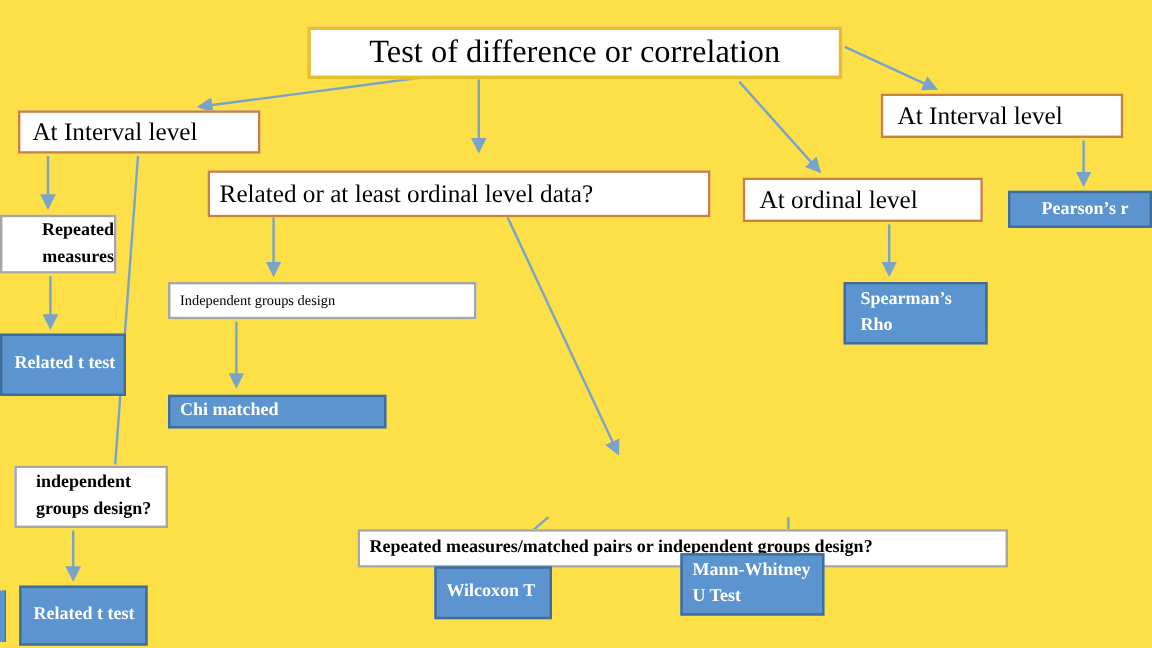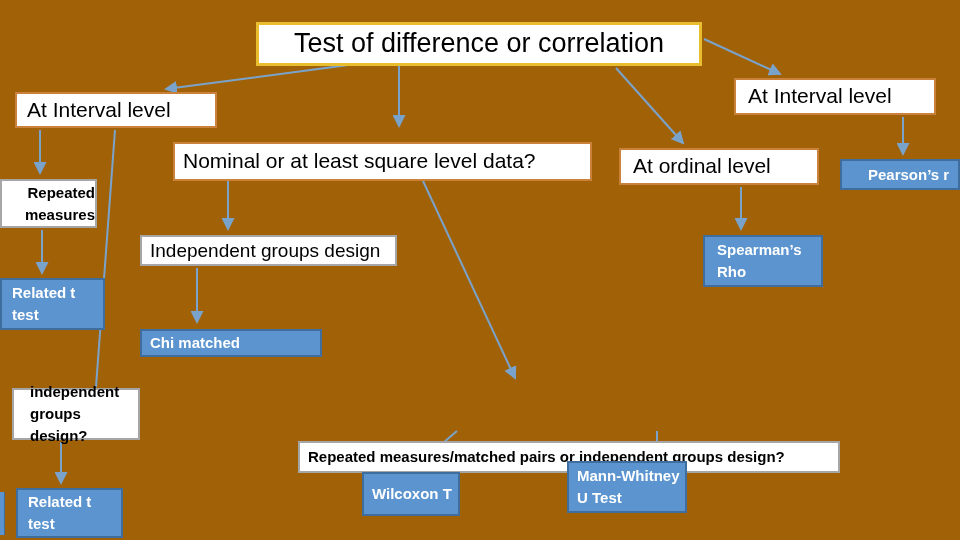--- a/index.html
+++ b/index.html
@@ -1,30 +1,30 @@
 <!DOCTYPE html>
 <html><head>
 <meta charset="utf-8">
 <style>
   html,body{margin:0;padding:0;background:#ffffff;}
   .stage{
     position:relative;width:960px;height:540px;overflow:hidden;
-    background:#a16207;
-    font-family:Liberation Sans, sans-serif;
+    background:#fde047;
+    font-family:Liberation Serif, serif;
     color:#000000;
   }
   .connector-layer{position:absolute;left:0;top:0;width:960px;height:540px;z-index:0;}
   .node{
     position:absolute;box-sizing:border-box;z-index:1;
     display:flex;align-items:center;
     background:#ffffff;line-height:1.45;
   }
   .node.gold{border:3px solid #e8be2e;font-size:27px;justify-content:center;text-align:center;}
   .node.orange{border:2px solid #c9813c;font-size:21px;}
-  .node.gray{border:2px solid #a6a6a6;font-size:19px;}
+  .node.gray{border:2px solid #a6a6a6;font-size:12px;}
   .node.gray.bold{font-weight:bold;font-size:15px;}
   .node.blue{
     background:#5b94ce;border:2px solid #3f6e9e;
     color:#ffffff;font-weight:bold;font-size:15px;
   }
   .sliver{
     position:absolute;z-index:1;background:#5b94ce;border-right:1px solid #3f6e9e;
   }
 </style>
 </head>
@@ -56,21 +56,21 @@
       <line x1="657" y1="431" x2="657" y2="458" marker-end="url(#arrow)"></line>
     </g>
   </svg>
 
   <div class="node gold" style="left:256px;top:22px;width:446px;height:44px;">Test of difference or correlation</div>
 
   <div class="node orange" style="left:15px;top:92px;width:202px;height:36px;padding-left:10px;">At Interval level</div>
 
   <div class="node orange" style="left:734px;top:78px;width:202px;height:37px;padding-left:12px;">At Interval level</div>
 
-  <div class="node orange" style="left:173px;top:142px;width:419px;height:39px;padding-left:8px;">Nominal or at least square level data?</div>
+  <div class="node orange" style="left:173px;top:142px;width:419px;height:39px;padding-left:8px;">Related or at least ordinal level data?</div>
 
   <div class="node orange" style="left:619px;top:148px;width:200px;height:37px;padding-left:12px;">At ordinal level</div>
 
   <div class="node blue" style="left:840px;top:159px;width:120px;height:31px;padding-left:26px;">Pearson’s r</div>
 
   <div class="node gray bold" style="left:0px;top:179px;width:97px;height:49px;padding-left:8px;text-align:right;">Repeated measures</div>
 
   <div class="node gray" style="left:140px;top:235px;width:257px;height:31px;padding-left:8px;">Independent groups design</div>
 
   <div class="node blue" style="left:703px;top:235px;width:120px;height:52px;padding-left:12px;">Spearman’s Rho</div>

